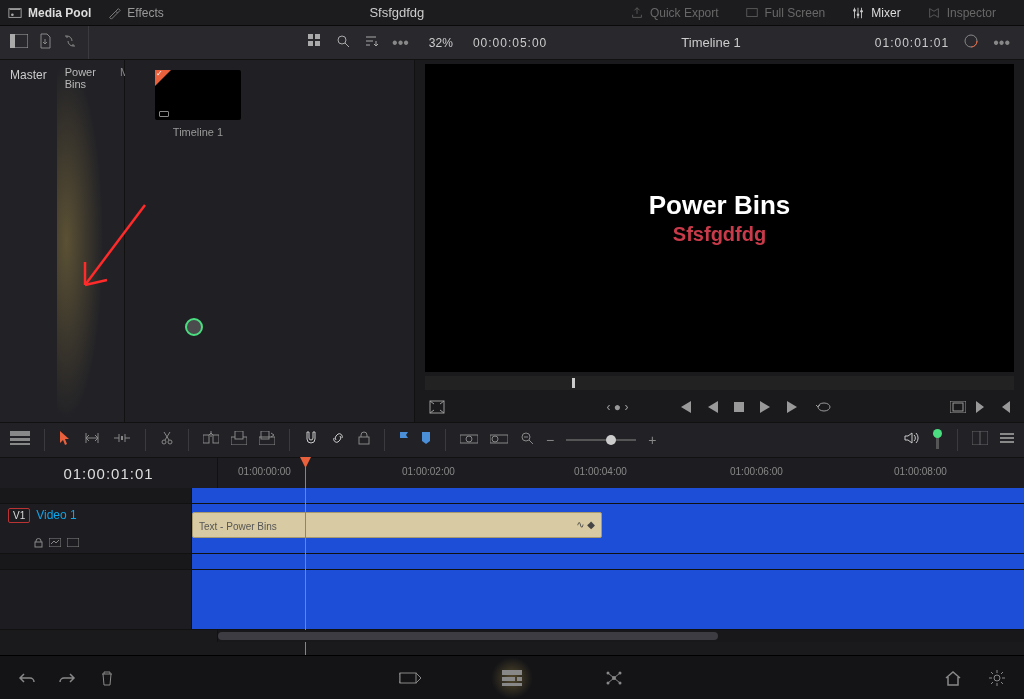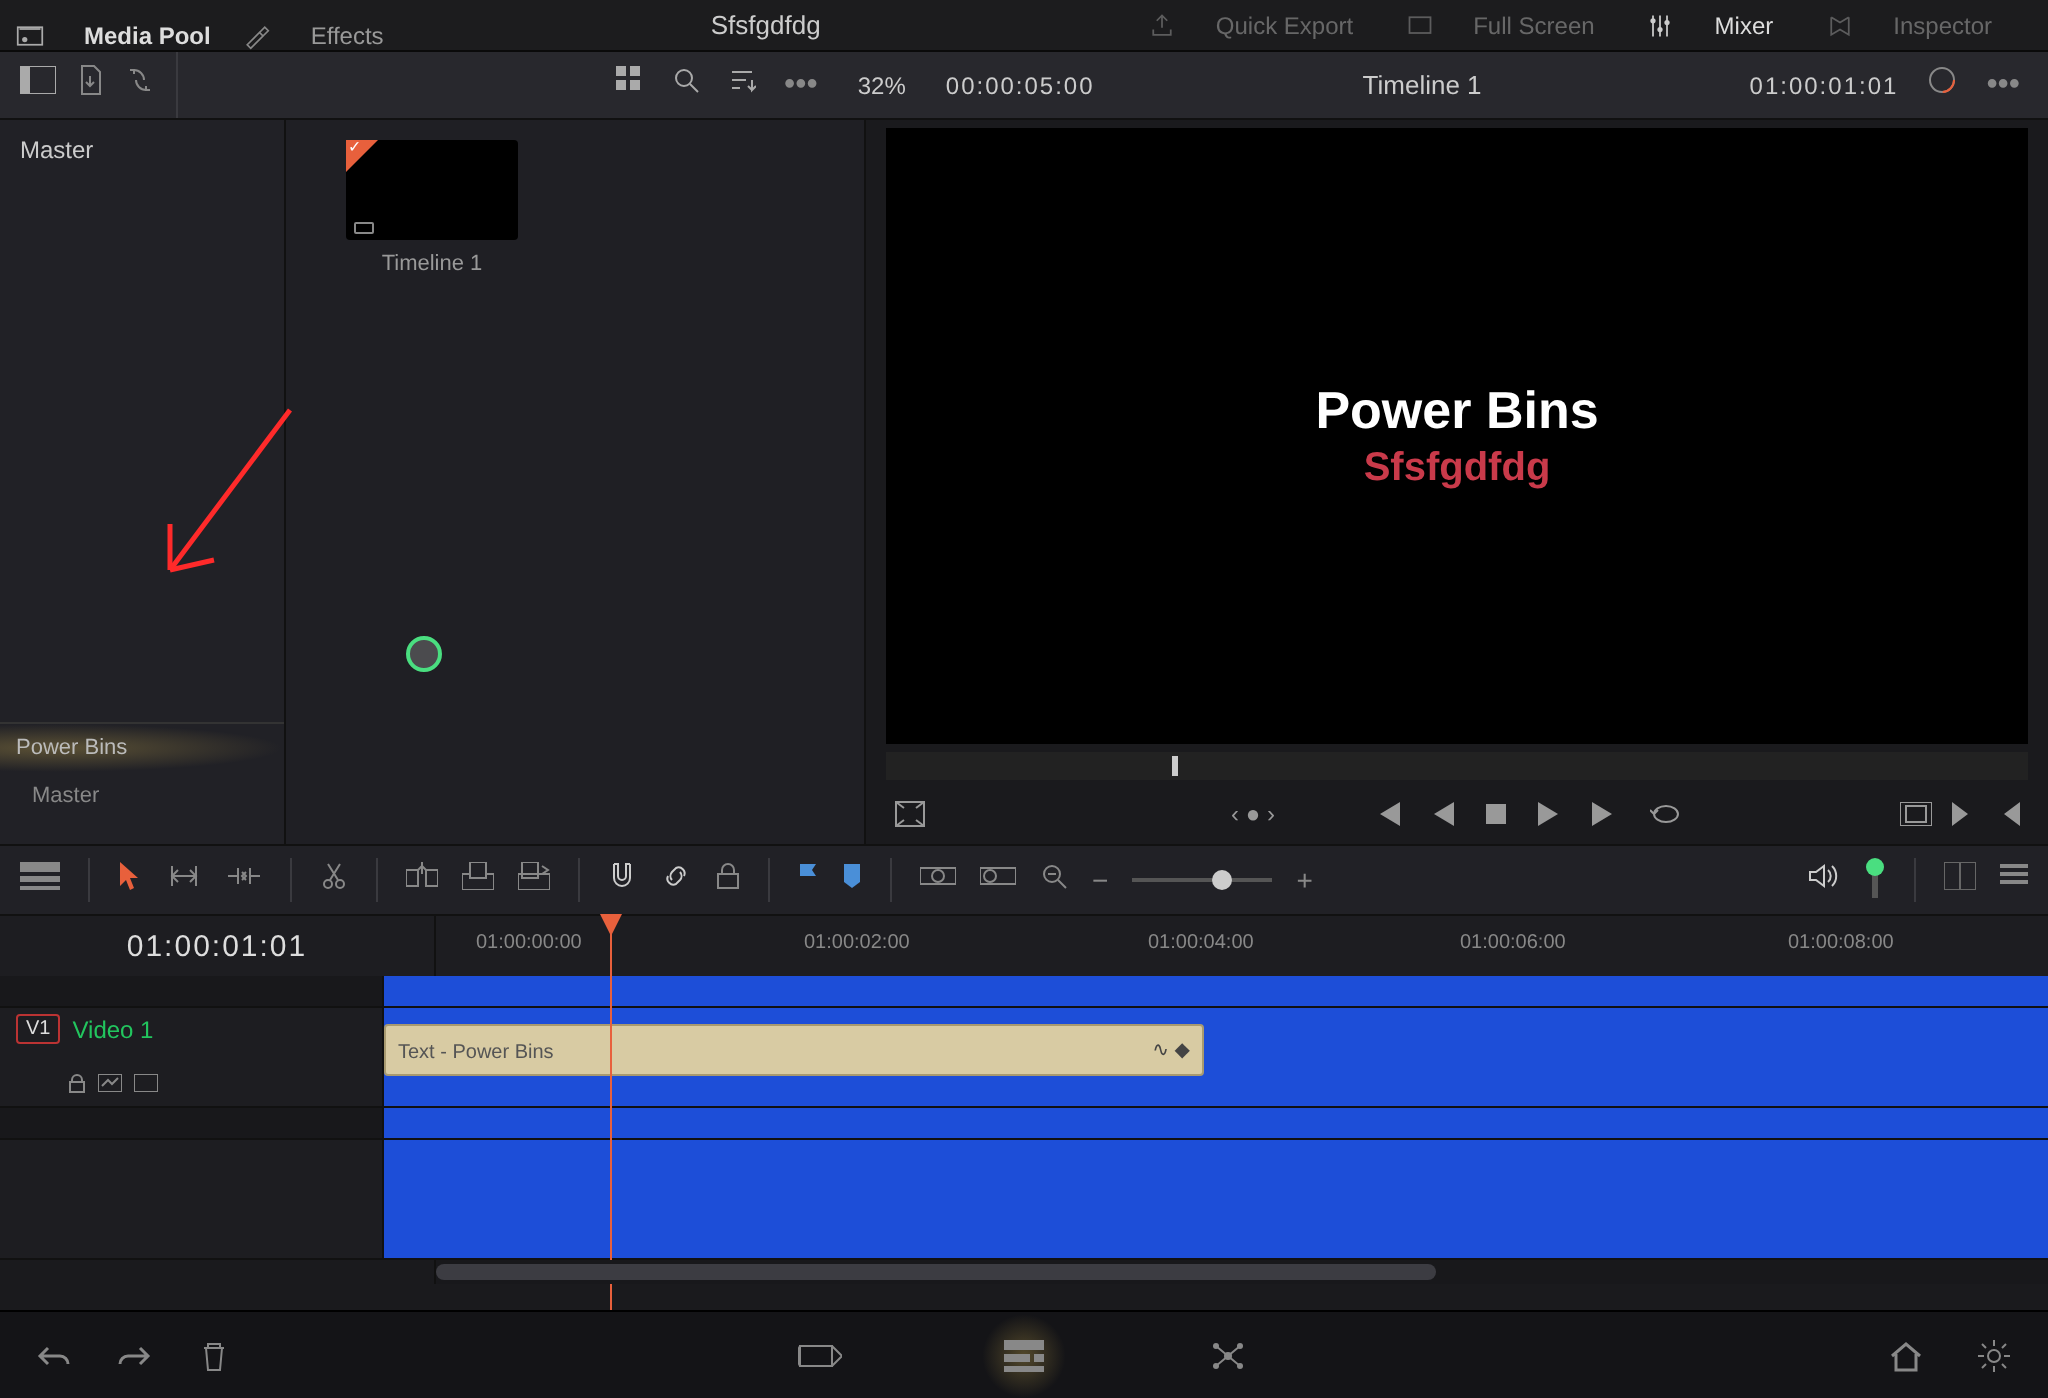--- a/index.html
+++ b/index.html
@@ -1,31 +1,31 @@
 <!DOCTYPE html>
 <html><head>
 <meta charset="utf-8">
 <style>
 *{margin:0;padding:0;box-sizing:border-box;font-family:Arial,Helvetica,sans-serif;user-select:none}
 body{background:#1a1a1d;color:#999;width:1024px;height:699px;overflow:hidden;position:relative}
 .topbar{height:26px;background:#1c1c1e;display:flex;align-items:center;font-size:12px;border-bottom:1px solid #0a0a0a}
-.topbar .group{display:flex;align-items:flex-end;gap:20px;padding:0 8px;height:100%}
+.topbar .group{display:flex;align-items:center;gap:6px;padding:0 8px;height:100%}
 .topbar .center{flex:1;text-align:center;color:#ccc;font-size:13px}
 .topbar .right{display:flex;align-items:center;gap:10px;padding-right:20px}
 .ic{width:14px;height:14px;display:inline-flex;align-items:center;justify-content:center}
 .ic svg{width:100%;height:100%}
 .toolbar2{height:34px;background:#28282d;display:flex;align-items:center;border-bottom:1px solid #111}
 .toolbar2 .left{display:flex;align-items:center;gap:10px;padding:0 10px;border-right:1px solid #3a3a3f;height:100%}
 .toolbar2 .mid{flex:1;display:flex;align-items:center;justify-content:flex-end;gap:14px;padding:0 14px}
 .toolbar2 .zoom{color:#ccc;font-size:12px;padding:0 6px}
 .toolbar2 .tc{color:#ccc;font-size:12px;letter-spacing:1px}
 .toolbar2 .tlname{color:#ccc;font-size:13px;padding:0 120px}
 .toolbar2 .tcr{color:#ccc;font-size:12px;letter-spacing:1px}
 .mainrow{display:flex;height:362px}
-.sidebar{width:143px;background:#212126;border-right:1px solid #111;display:flex;flex-direction:column}
+.sidebar{width:125px;background:#212126;border-right:1px solid #111;display:flex;}
 .sidebar .bin{padding:8px 10px;font-size:12px;color:#ccc}
 .sidebar .spacer{flex:1}
 .sidebar .sep{height:1px;background:#333;margin:0}
 .sidebar .pbins{padding:6px 8px;font-size:11px;color:#bbb;background:radial-gradient(ellipse at 20% 50%, rgba(200,170,80,0.35), transparent 70%)}
 .sidebar .pmaster{padding:6px 16px;font-size:11px;color:#888}
 .mediapanel{width:290px;background:#1f1f24;border-right:1px solid #111;position:relative}
 .thumb{position:absolute;left:30px;top:10px;text-align:center}
 .thumb .box{width:86px;height:50px;background:#000;border-radius:2px;position:relative}
 .thumb .corner{position:absolute;top:0;left:0;width:0;height:0;border-top:16px solid #e8603c;border-right:16px solid transparent}
 .thumb .check{position:absolute;top:-1px;left:1px;color:#fff;font-size:8px}
@@ -50,21 +50,21 @@
 .ruler{position:absolute;inset:0;font-size:9px;color:#777}
 .ruler .tlbl{position:absolute;top:8px;font-size:10px;color:#888}
 .playhead{position:absolute;top:0;width:1px;background:#e8603c}
 .playhead .head{position:absolute;top:-1px;left:-5px;width:11px;height:11px;background:#e8603c;clip-path:polygon(0 0,100% 0,50% 100%)}
 .tracks{background:#1d1d21}
 .trk{display:flex;height:42px;border-bottom:1px solid #111}
 .trk.gap{height:16px;background:#18181b}
 .trk .th{width:192px;display:flex;align-items:center;padding:0 8px;gap:6px;border-right:1px solid #111}
 .trk .th .tag{border:1px solid #b33;color:#ddd;font-size:10px;padding:1px 4px;border-radius:2px}
 .trk .th .tag.a{border-color:#666}
-.trk .th .name{color:#22c55e;font-size:12px;flex:1}
+.trk .th .name{color:#0ea5e9;font-size:12px;flex:1}
 .trk .th .icons{display:flex;gap:6px;font-size:10px;color:#888}
 .trk .th .sm{border:1px solid #555;padding:0 3px;border-radius:2px;font-size:9px}
 .trk .th .num{font-size:11px;color:#888;margin-left:auto}
 .trk .lane{flex:1;position:relative;background:#1d4ed8}
 .clip{position:absolute;top:8px;height:26px;background:#d8cba3;border:1px solid #a89a70;border-radius:2px;font-size:10px;color:#555;padding:8px 6px 0 6px;overflow:hidden}
 .clip .fx{position:absolute;right:6px;top:6px;font-size:10px;color:#444}
 .tlscroll{height:12px;display:flex}
 .tlscroll .l{width:218px;border-right:1px solid #111}
 .tlscroll .r{flex:1;background:#18181b;position:relative}
 .tlscroll .bar{position:absolute;left:0;top:2px;height:8px;width:62%;background:#3c3c42;border-radius:4px}

